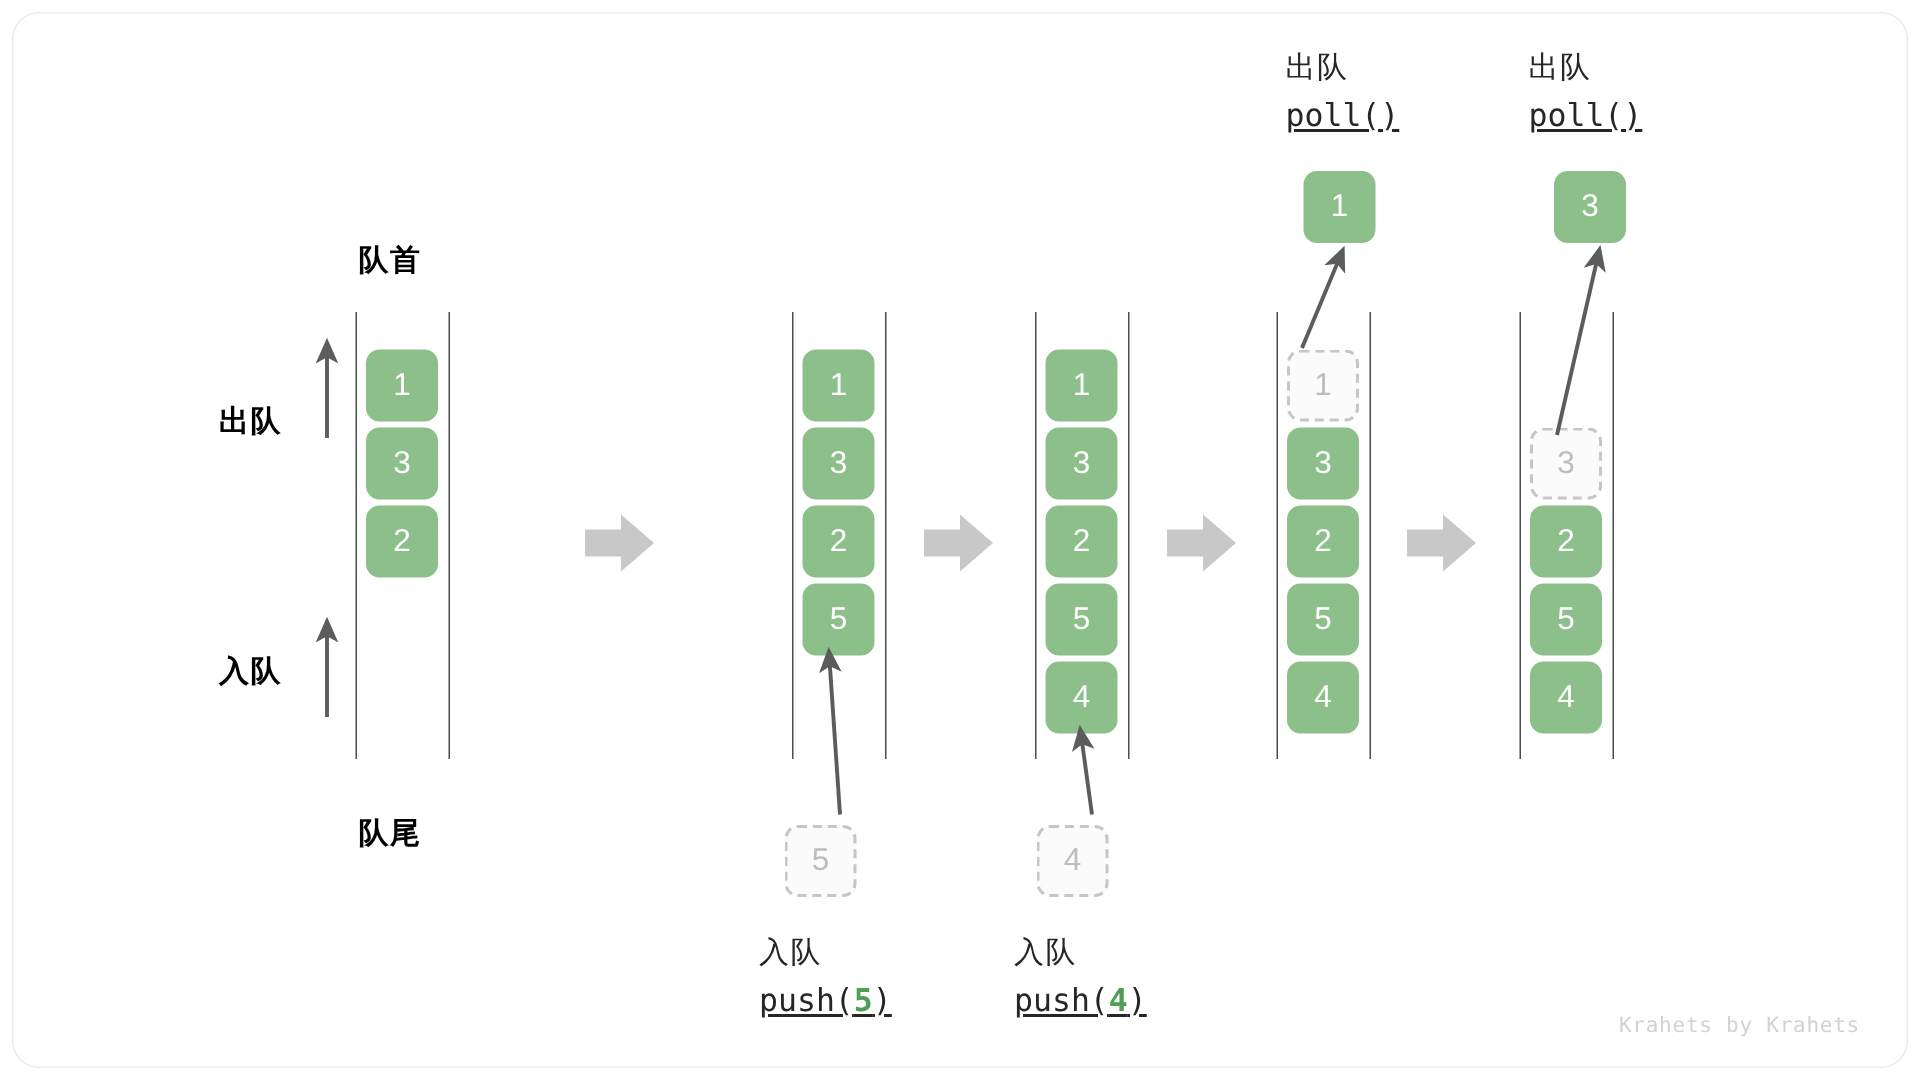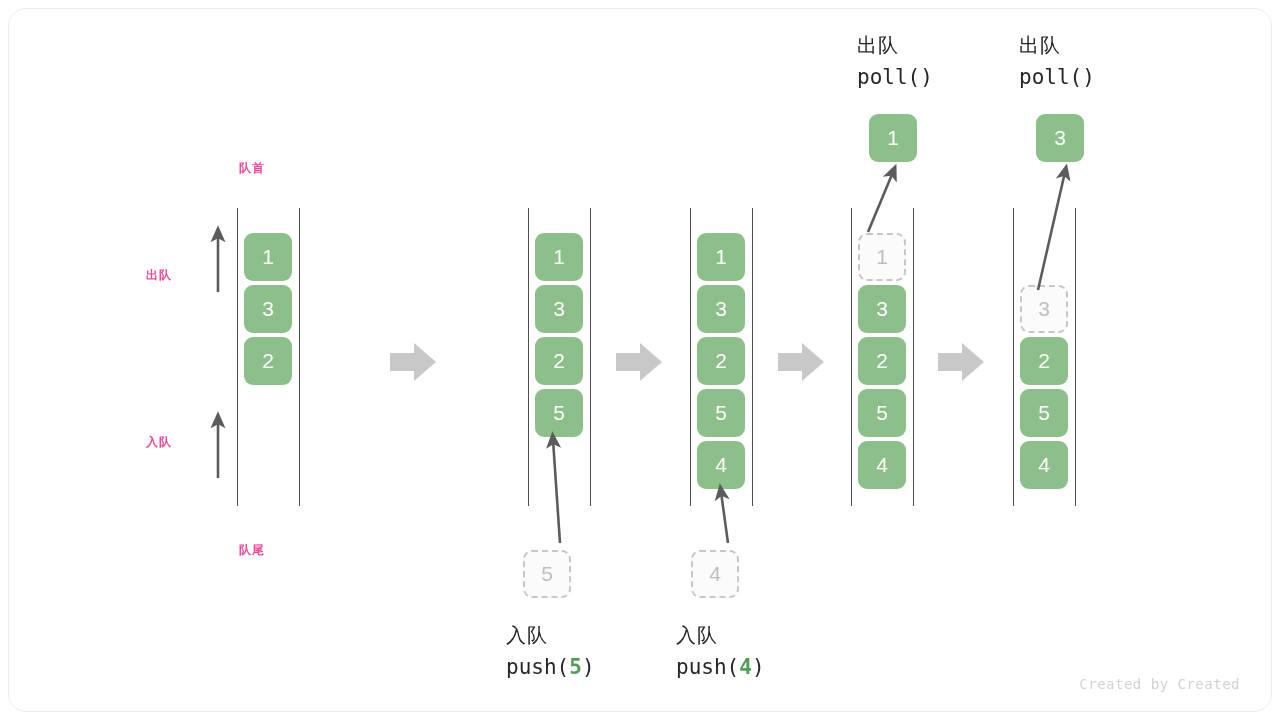--- a/index.html
+++ b/index.html
@@ -49,23 +49,23 @@
   }
   .title-en {
     font-family: "DejaVu Sans Mono", "Liberation Mono", monospace;
     font-size: 22px;
     color: #4f4f4f;
   }
 
   
   .lbl-cn-bold {
     position: absolute;
-    font-size: 12px;
+    font-size: 20px;
     font-weight: bold;
-    color: #ec4899;
+    color: #000000;
     white-space: nowrap;
     letter-spacing: 1px;
   }
   .op-label {
     position: absolute;
     white-space: nowrap;
     text-align: left;
     line-height: 1.55;
   }
   .op-cn {
@@ -73,20 +73,21 @@
     font-size: 20px;
     color: #262626;
     letter-spacing: 1px;
   }
   .op-code {
     display: block;
     font-family: "DejaVu Sans Mono", "Liberation Mono", monospace;
     font-size: 21px;
     color: #262626;
     letter-spacing: 0px;
+    text-decoration: underline;
   }
   .op-code .arg { color: #4f9e56; font-weight: bold; }
 
   
   .column { position: absolute; }
   .rail {
     position: absolute;
     top: 0;
     width: 0;
     border-left: 1.6px solid #4d4d4d;
@@ -236,14 +237,14 @@
         <line x1="728" y1="543" x2="721" y2="492" stroke="#5c5c5c" stroke-width="2.6" marker-end="url(#ah)"></line>
         <line x1="868" y1="232" x2="893" y2="172" stroke="#5c5c5c" stroke-width="2.6" marker-end="url(#ah)"></line>
         <line x1="1038" y1="290" x2="1065" y2="172" stroke="#5c5c5c" stroke-width="2.6" marker-end="url(#ah)"></line>
         <path d="M390,353 L414,353 L414,343 L436,362 L414,381 L414,371 L390,371 Z" fill="#c8c8c8"></path>
         <path d="M616,353 L640,353 L640,343 L662,362 L640,381 L640,371 L616,371 Z" fill="#c8c8c8"></path>
         <path d="M778,353 L802,353 L802,343 L824,362 L802,381 L802,371 L778,371 Z" fill="#c8c8c8"></path>
         <path d="M938,353 L962,353 L962,343 L984,362 L962,381 L962,371 L938,371 Z" fill="#c8c8c8"></path>
       </g>
   </svg>
 
-  <div class="watermark">Created by Created</div>
+  <div class="watermark">Krahets by Krahets</div>
 </div>
 
 </body></html>

